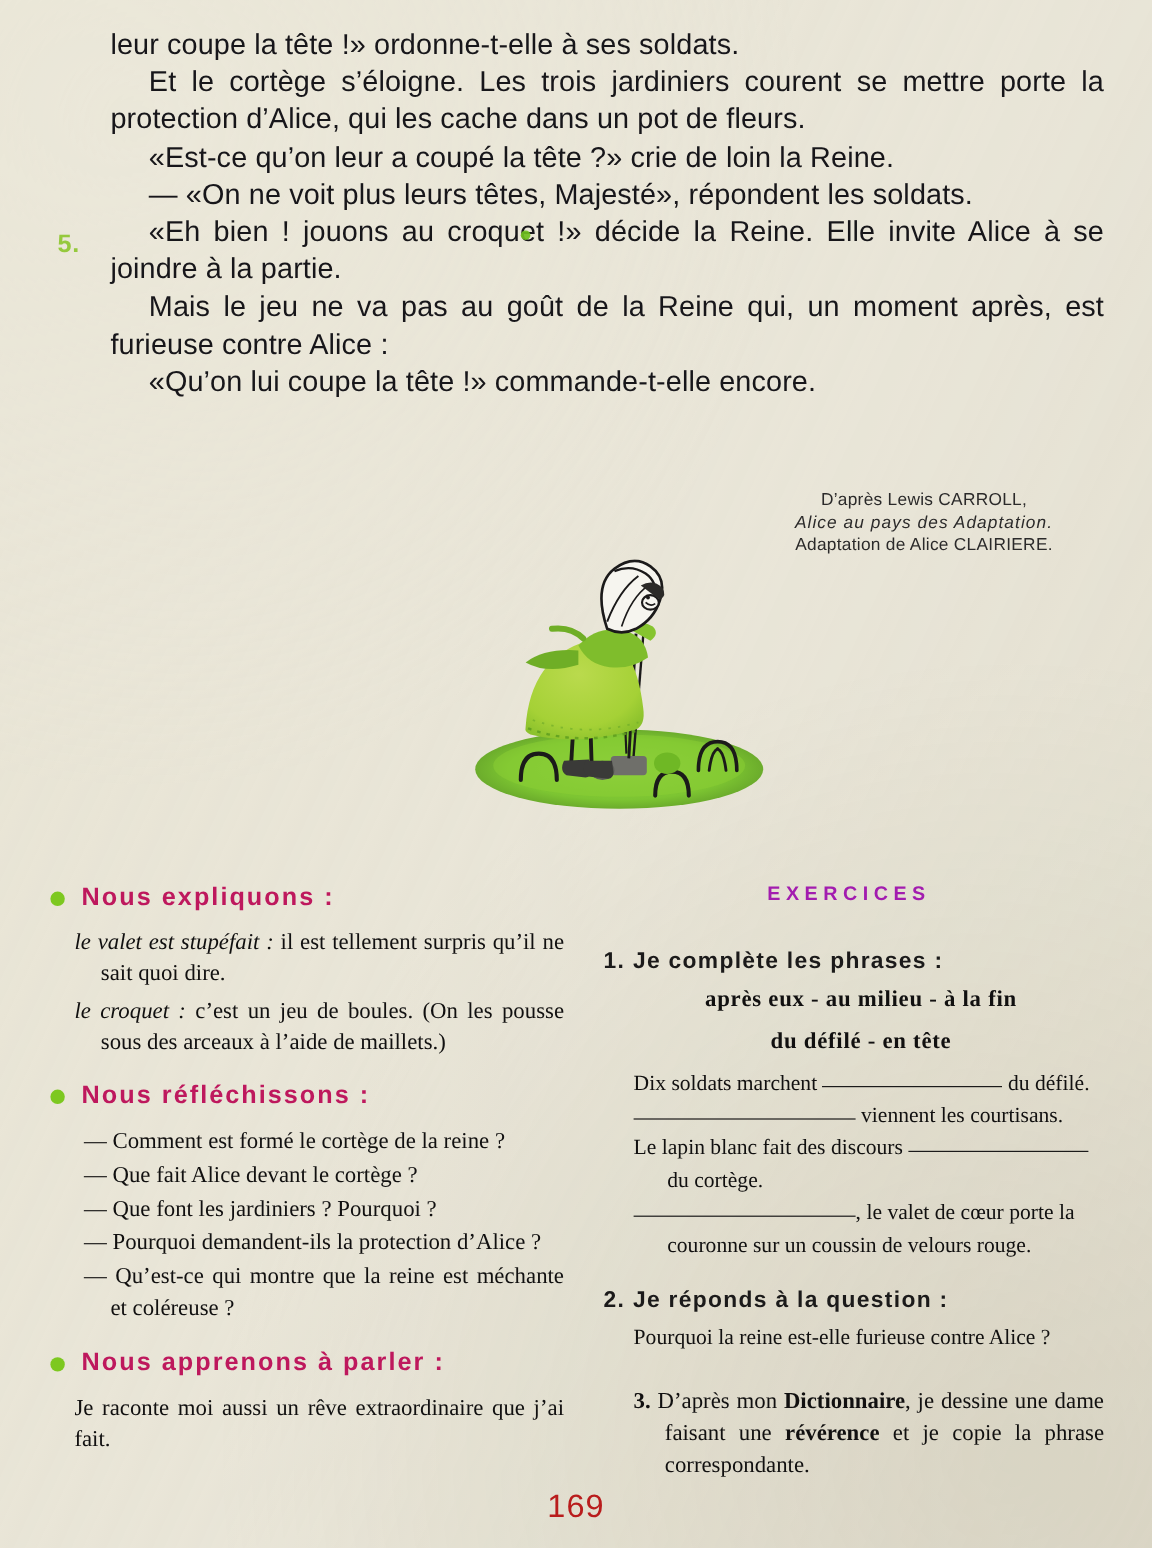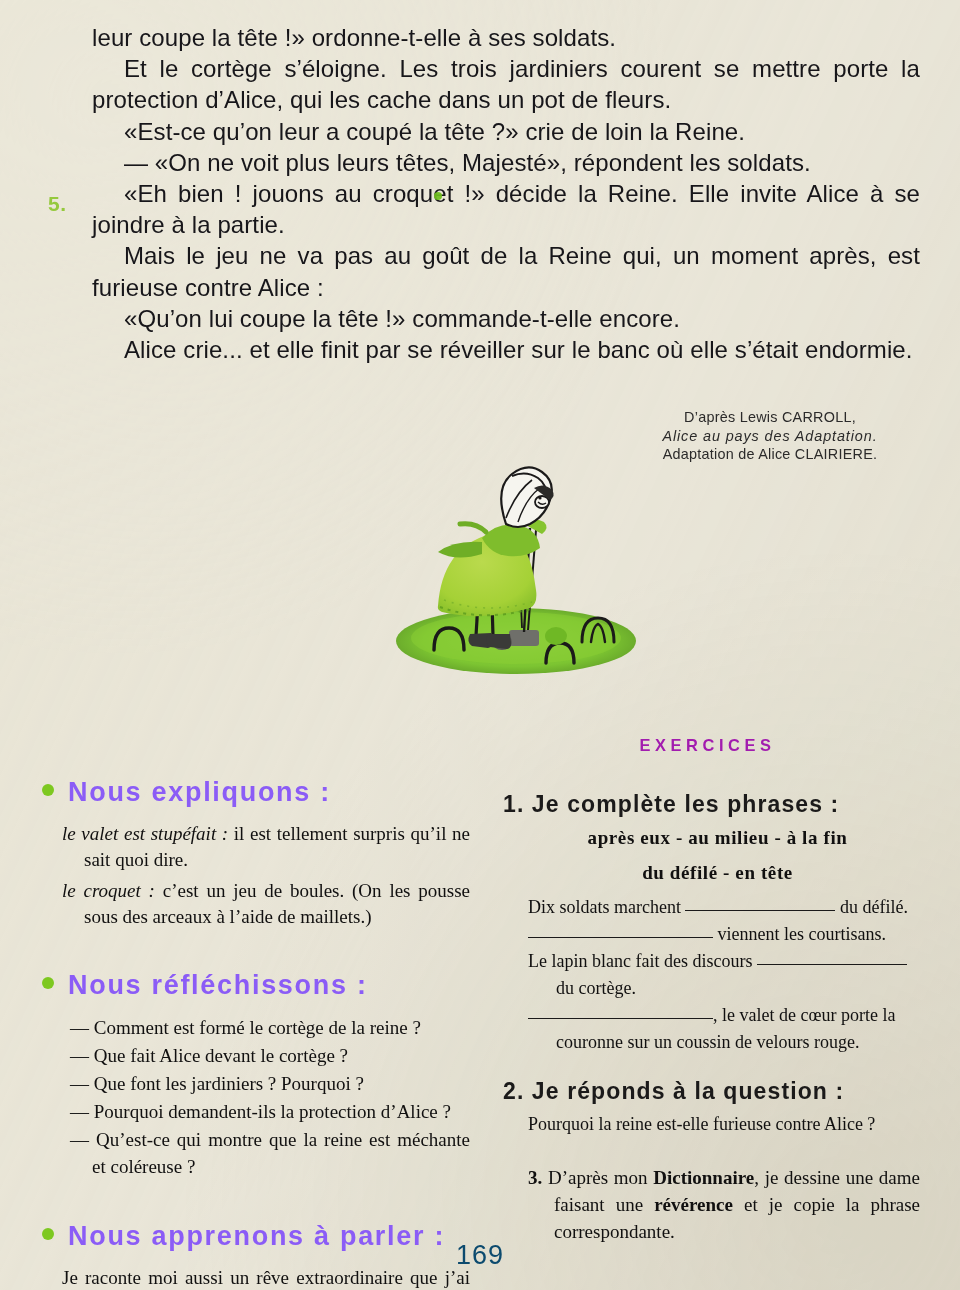--- a/index.html
+++ b/index.html
@@ -106,26 +106,25 @@
     left: 495px;
     top: 736px;
     width: 425px;
   }
 
   .sec { margin-bottom: 20px; }
   .sec-head {
     position: relative;
     font-family: "Liberation Sans", sans-serif;
     font-weight: 700;
-    font-size: 27px;
+    font-size: 21px;
     letter-spacing: 1.7px;
-    color: #8b5cf6;
+    color: #be185d;
     padding-left: 28px;
     margin-bottom: 13px;
-    margin-top: 41px;
   }
   .bullet {
     position: absolute;
     left: 2px;
     top: 7px;
     width: 12px;
     height: 12px;
     border-radius: 50%;
     background: #7dc820;
   }
@@ -165,21 +164,21 @@
     font-weight: 700;
     font-size: 16.4px;
     letter-spacing: 4.6px;
     color: #a21caf;
     margin-bottom: 36px;
   }
   .ex { margin-bottom: 12px; }
   .ex-head {
     font-family: "Liberation Sans", sans-serif;
     font-weight: 700;
-    font-size: 23px;
+    font-size: 19px;
     letter-spacing: 1.1px;
     color: #1b1a1a;
     margin-bottom: 6px;
     padding-left: 8px;
   }
   .ex-words {
     text-align: center;
     font-weight: 700;
     font-size: 19px;
     line-height: 27px;
@@ -217,38 +216,37 @@
   .ex2-body { padding-left: 33px; }
 
   .folio {
     position: absolute;
     left: 0;
     right: 0;
     top: 1240px;
     text-align: center;
     font-family: "Liberation Sans", sans-serif;
     font-size: 27px;
-    color: #0c4a6e;
+    color: #b91c1c;
     letter-spacing: 1px;
   }
 </style>
 </head>
 <body>
 
 <div class="page">
 
   <div class="story">
     <p class="just-full">leur coupe la tête !» ordonne-t-elle à ses soldats.</p>
     <p class="ind just-full">Et le cortège s’éloigne. Les trois jardiniers courent se mettre porte la protection d’Alice, qui les cache dans un pot de fleurs.</p>
     <p class="ind">«Est-ce qu’on leur a coupé la tête ?» crie de loin la Reine.</p>
     <p class="ind">— «On ne voit plus leurs têtes, Majesté», répondent les soldats.</p>
     <p class="ind just-full">«Eh bien ! jouons au croquet !» décide la Reine. Elle invite Alice à se joindre à la partie.</p>
     <p class="ind just-full">Mais le jeu ne va pas au goût de la Reine qui, un moment après, est furieuse contre Alice :</p>
     <p class="ind">«Qu’on lui coupe la tête !» commande-t-elle encore.</p>
-    <p class="ind">Alice crie... et elle finit par se réveiller sur le banc où elle s’était endormie.</p>
   </div>
 
   <div class="para-num">5.</div>
   <div class="green-speck"></div>
 
   <div class="credit">
     <div>D’après Lewis CARROLL,</div>
     <div class="it">Alice au pays des Adaptation.</div>
     <div>Adaptation de Alice CLAIRIERE.</div>
   </div>

